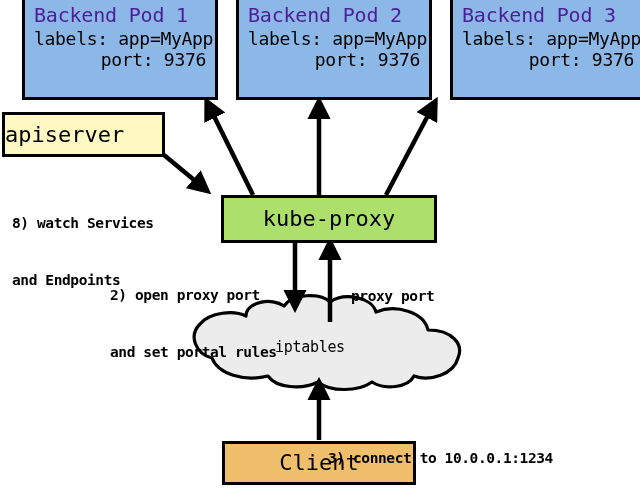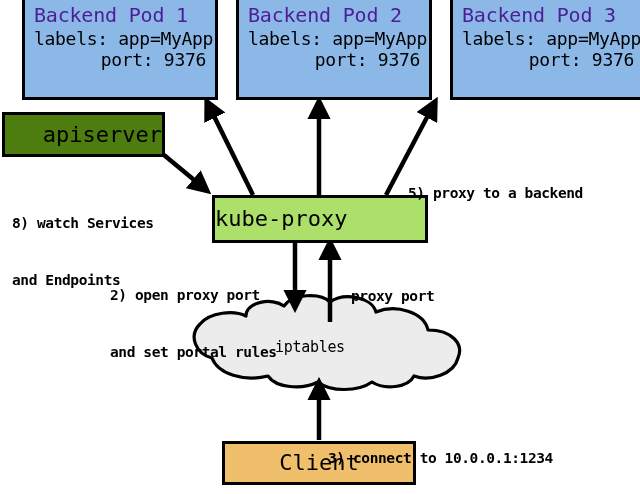--- a/index.html
+++ b/index.html
@@ -49,32 +49,33 @@
   }
   .pod-line {
     font-size: 18px;
     line-height: 21px;
     color: #000;
     white-space: nowrap;
     letter-spacing: -0.3px;
     text-align: right;
   }
   .apiserver {
-    background: #4d7c0f;
-    align-items: flex-end;
+    background: #fef9c3;
+    align-items: flex-start;
   }
   .apiserver-label {
     font-size: 22px;
     line-height: 26px;
     color: #000;
     white-space: nowrap;
   }
   .kubeproxy {
     background: #ACE06A;
-    align-items: flex-start;
+    align-items: center;
+    margin-left: 9px;
   }
   .kubeproxy-label {
     font-size: 22px;
     line-height: 26px;
     color: #000;
     white-space: nowrap;
   }
   .client {
     background: #EFBF6C;
     align-items: center;
@@ -190,17 +191,14 @@
   </div>
 
   <div class="step-label" style="left:328px; top:411px;">
     <div>3) connect to 10.0.0.1:1234</div>
   </div>
 
   <div class="step-label" style="left:351px; top:249px;">
     <div>proxy port</div>
   </div>
 
-  <div class="step-label" style="left:408px; top:146px;">
-    <div>5) proxy to a backend</div>
-  </div>
 
 </div>
 
 </body></html>

